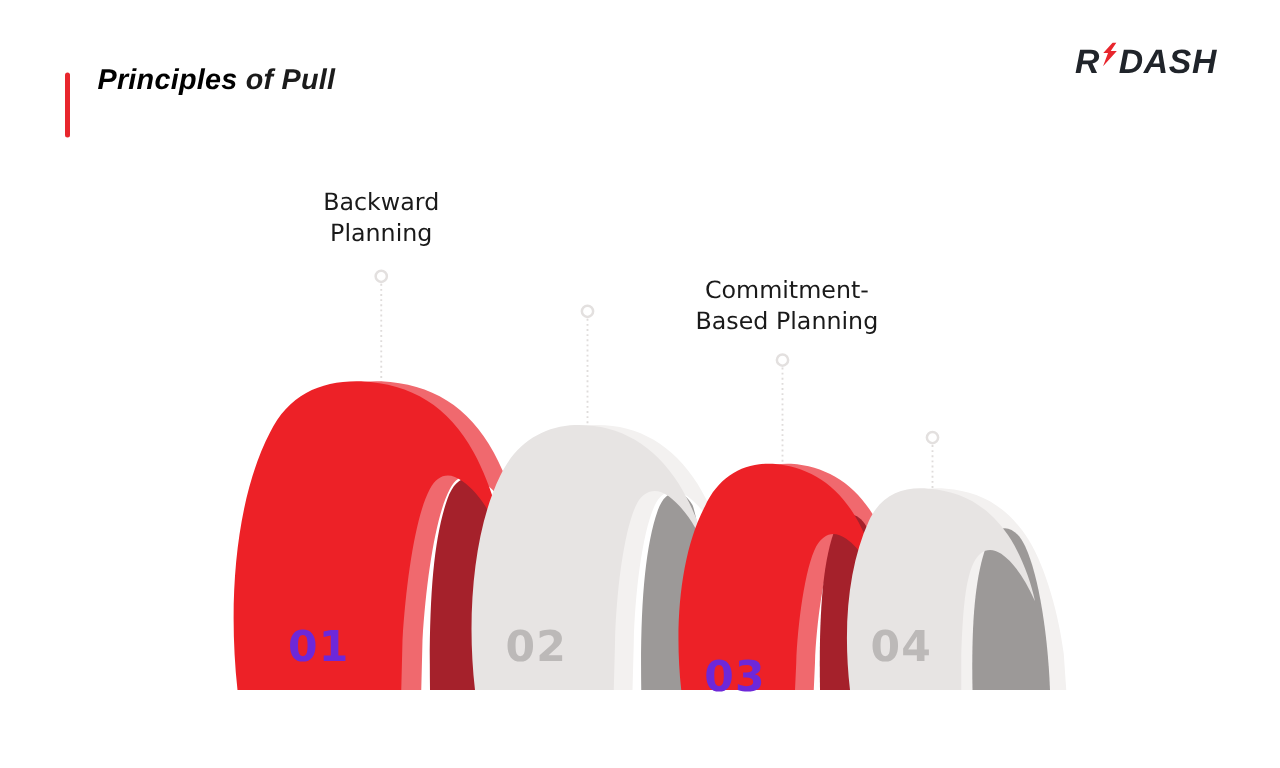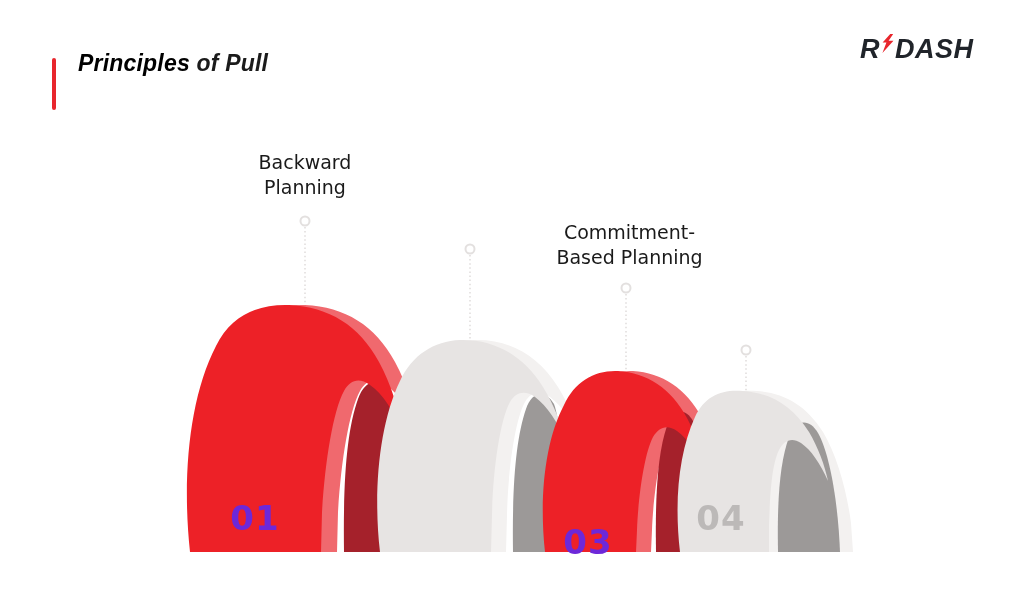--- a/index.html
+++ b/index.html
@@ -107,16 +107,17 @@
       <path fill="#F3F1F0" d="M694 552 C688 500 693 452 709 417 C719 395 737 389 757 391 C784 393 806 405 823 432 C837 455 847 492 851 523 L853 552 Z"></path>
       <path fill="#9C9998" d="M778 552 C777 498 780 462 789 437 C796 419 809 418 818 433 C829 452 838 500 840 552 Z"></path>
       <path fill="#E7E4E3" d="M680 552 C674 500 679 452 695 417 C705 395 723 389 743 391 C770 393 792 405 809 432 C818 447 825 466 828 481 C820 463 811 450 801 443 C792 437 784 440 779 450 C771 466 770 500 769 525 L769 552 Z"></path>
     </g>
   </svg>
 
   <div class="arc-label lbl-1">Backward Planning</div>
   <div class="arc-label lbl-3">Commitment-Based Planning</div>
 
   <div class="arc-number num-white n1">01</div>
+  <div class="arc-number num-gray  n2">02</div>
   <div class="arc-number num-white n3">03</div>
   <div class="arc-number num-gray  n4">04</div>
 
 </div>
 
 </body></html>

